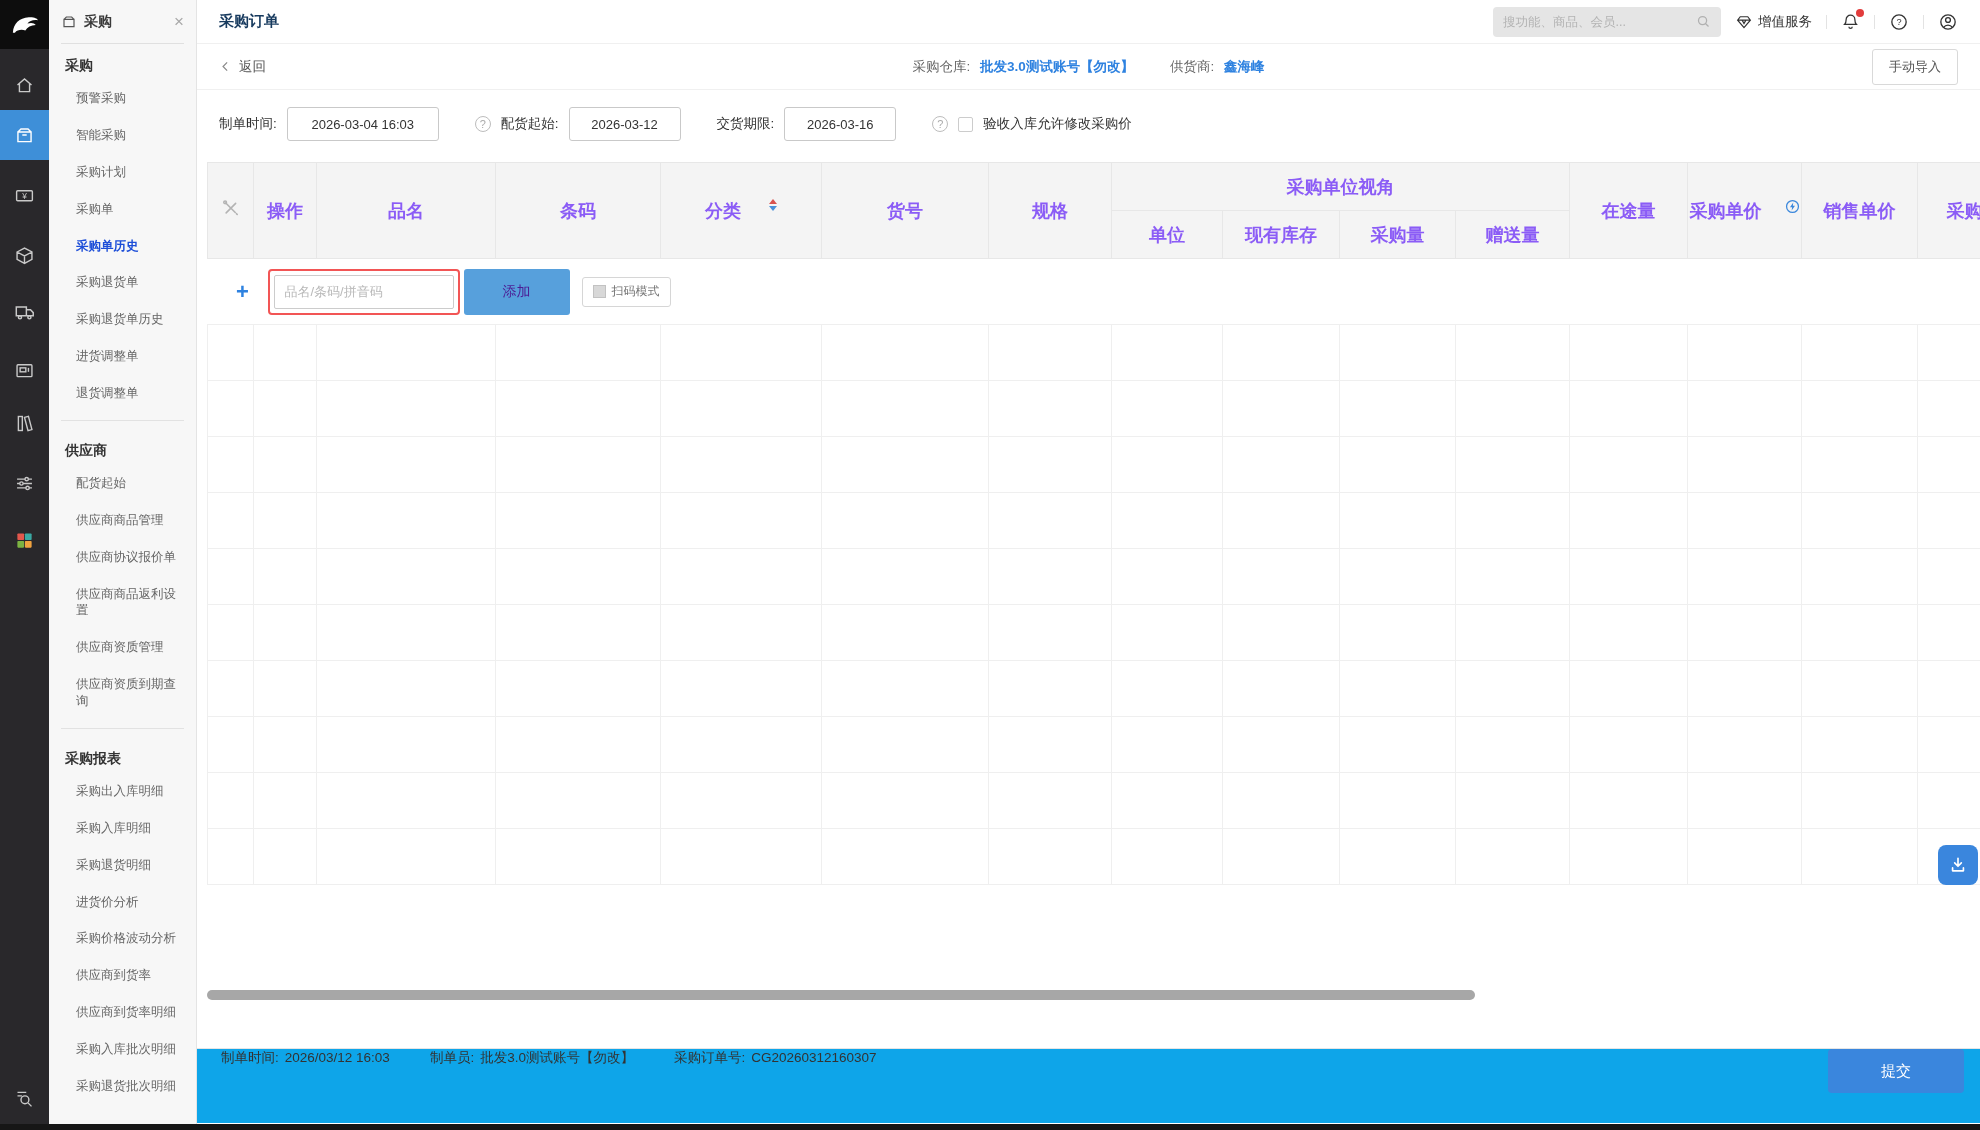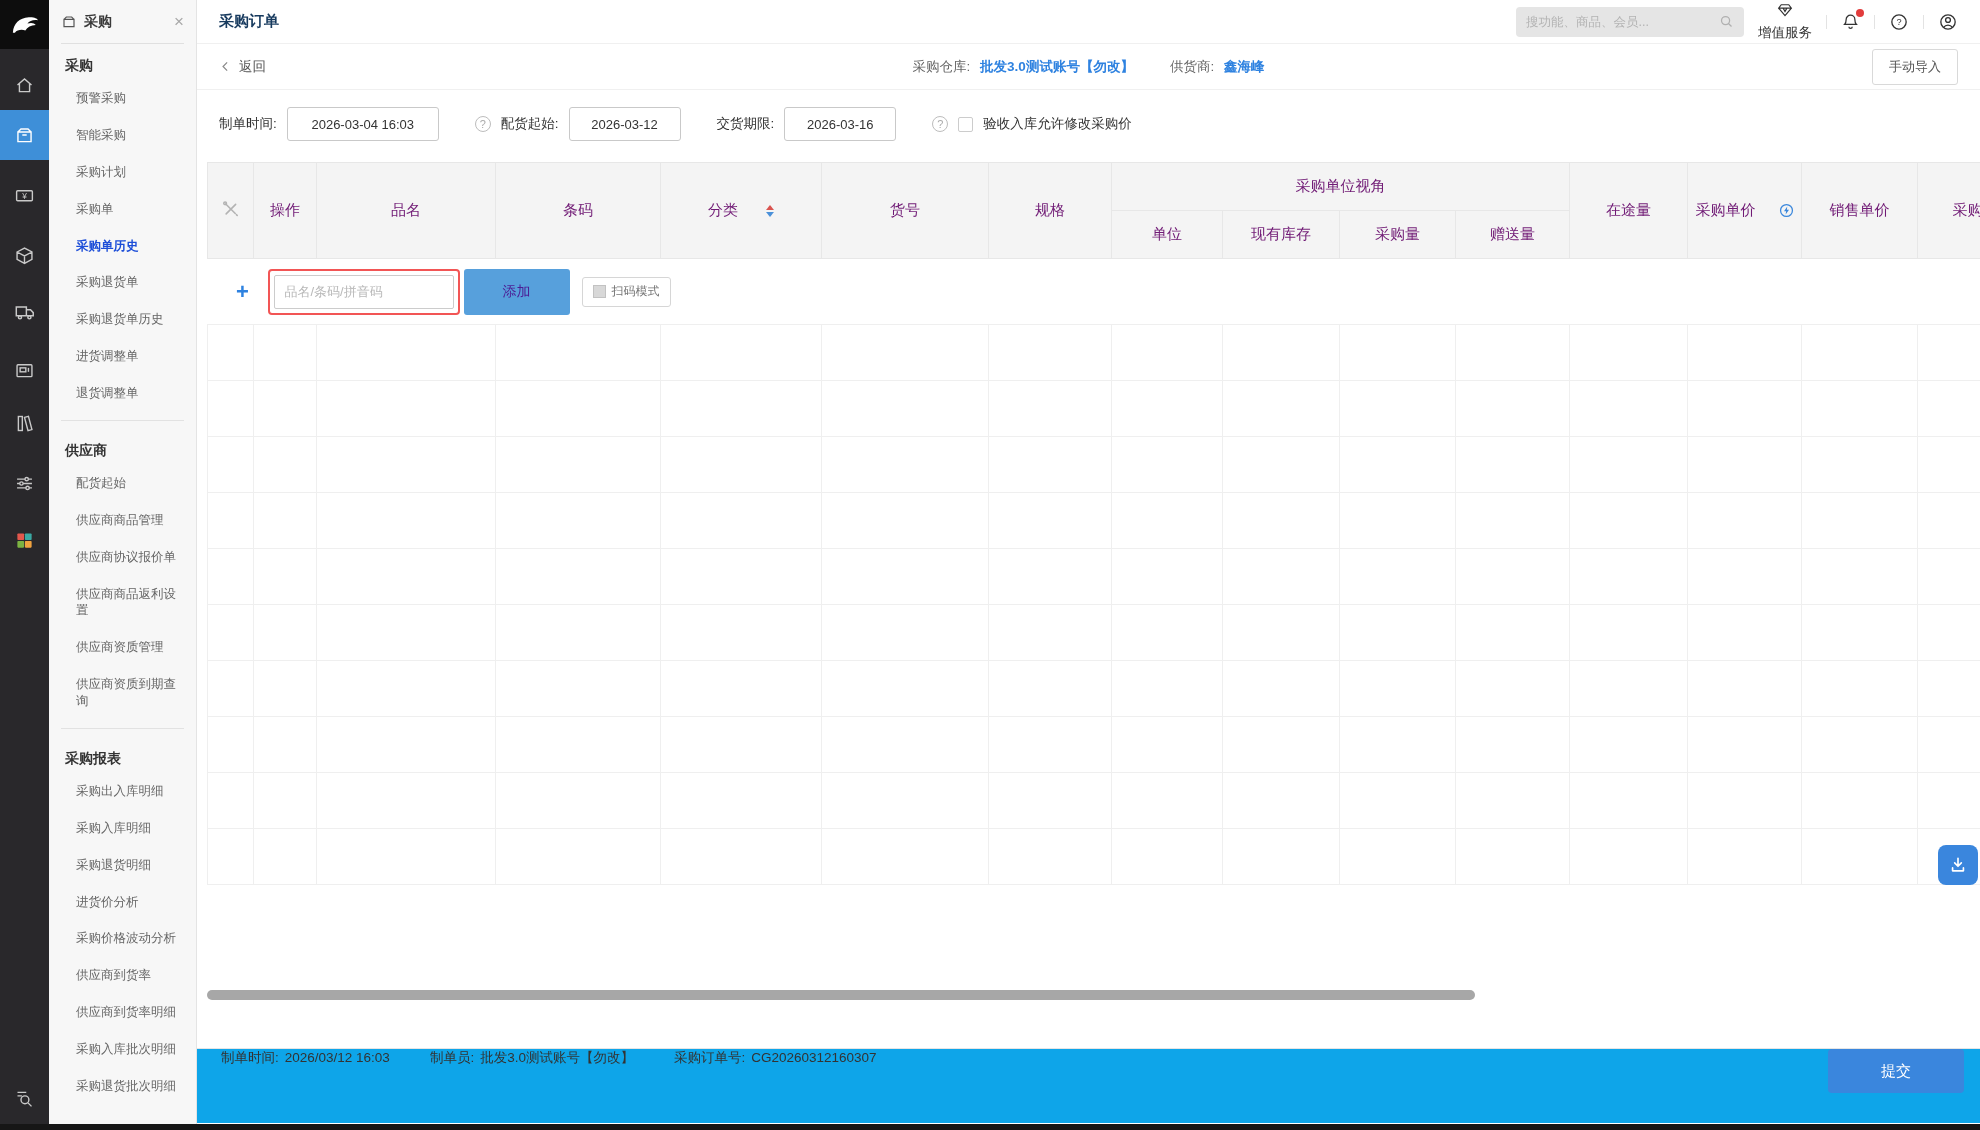--- a/index.html
+++ b/index.html
@@ -24,21 +24,21 @@
   
   .main { position:absolute; left:197px; top:0; width:1783px; height:1130px; background:#fff; }
 
   .topbar { height:44px; display:flex; align-items:center; padding:0 22px; border-bottom:1px solid #f0f0f0; }
   .page-title { font-size:15px; font-weight:bold; color:#173a5e; }
   .topbar-right { margin-left:auto; display:flex; align-items:center; gap:14px; }
   .searchbox { width:228px; height:30px; background:#e5e5e5; border-radius:4px; display:flex; align-items:center; padding:0 10px; }
   .searchbox input { flex:1; border:none; background:transparent; outline:none; font-size:12.5px; color:#555; font-family:inherit; }
   .searchbox input::placeholder { color:#b3b3b3; }
   .tb-divider { width:1px; height:14px; background:#e3e3e3; }
-  .vas { display:flex; align-items:center; gap:5px; font-size:13.5px; color:#333; cursor:pointer;flex-direction:column; }
+  .vas { display:flex; align-items:center; gap:5px; font-size:13.5px; color:#333; cursor:pointer; }
   .icon-btn { position:relative; color:#3d3d3d; cursor:pointer; display:flex; }
   .badge-dot { position:absolute; top:-3px; right:-4px; width:8px; height:8px; border-radius:50%; background:#e23c3c; }
 
   .subbar { height:46px; display:flex; align-items:center; padding:0 22px; border-bottom:1px solid #f0f0f0; position:relative; }
   .back { display:flex; align-items:center; gap:7px; color:#555; font-size:13.5px; cursor:pointer; }
   .subbar-center { position:absolute; left:50%; transform:translateX(-50%); display:flex; gap:36px; white-space:nowrap; }
   .kv { font-size:13.5px; color:#666; }
   .kv .link { color:#2e82e0; font-weight:bold; margin-left:6px; cursor:pointer; }
   .manual-import { margin-left:auto; border:1px solid #d9d9d9; border-radius:3px; background:#fff; padding:8px 16px; font-size:13px; color:#555; cursor:pointer; font-family:inherit; }
 
@@ -46,35 +46,35 @@
   .form-label { font-size:13.5px; color:#333; }
   .form-input { border:1px solid #c9c9c9; border-radius:3px; height:34px; text-align:center; font-size:13px; color:#333; outline:none; font-family:inherit; background:#fff; }
   .w-time { width:152px; } .w-date { width:112px; }
   .q-icon { width:16px; height:16px; border:1px solid #bdbdbd; border-radius:50%; color:#ababab; font-size:11px; display:flex; align-items:center; justify-content:center; flex:none; }
   .gap-lg { width:16px; flex:none; }
   .checkbox { width:15px; height:15px; border:1px solid #ccc; border-radius:2px; background:#fff; cursor:pointer; flex:none; }
 
   
   .table-wrap { position:absolute; top:162px; left:10px; right:0; height:826px; overflow:hidden; }
   table { border-collapse:collapse; table-layout:fixed; width:1840px; }
-  th { background:#f4f4f4; border:1px solid #e7e7e7; font-weight:normal; font-size:15px; color:#701a75; height:48px; }
+  th { background:#f4f4f4; border:1px solid #e7e7e7; font-weight:bold; font-size:18px; color:#8b5cf6; height:48px; }
   td { border:1px solid #efefef; height:56px; }
   tr.add-row td { border-left:none; border-right:none; height:66px; }
   .add-row-content { display:flex; align-items:center; }
   .plus { color:#2e82e0; font-size:22px; font-weight:bold; margin-left:18px; width:34px; text-align:center; cursor:pointer; }
   .red-wrap { border:2px solid #f25555; border-radius:4px; padding:4px; margin-left:8px; display:flex; }
   .red-wrap input { width:180px; height:34px; border:1px solid #ccc; border-radius:2px; padding:0 10px; font-size:13px; color:#333; outline:none; font-family:inherit; }
   .red-wrap input::placeholder { color:#b8b8b8; }
   .add-btn { width:106px; height:46px; background:#57a0dc; color:#4c1d95; font-size:14px; border:none; border-radius:3px; margin-left:4px; cursor:pointer; font-family:inherit; }
   .scan-btn { margin-left:12px; height:30px; border:1px solid #d6d6d6; border-radius:3px; background:#fff; display:flex; align-items:center; gap:6px; padding:0 10px; font-size:12px; color:#777; cursor:pointer; font-family:inherit; }
   .scan-box { width:13px; height:13px; background:#d8d8d8; border:1px solid #c2c2c2; }
   .sort { display:inline-flex; flex-direction:column; gap:2px; margin-left:5px; vertical-align:-1px; }
   .sort .up { width:0; height:0; border-left:4px solid transparent; border-right:4px solid transparent; border-bottom:5px solid #d9534f; }
   .sort .down { width:0; height:0; border-left:4px solid transparent; border-right:4px solid transparent; border-top:5px solid #4a90d9; }
-  .th-inline { display:inline-flex; align-items:center; gap:23px; }
+  .th-inline { display:inline-flex; align-items:flex-start; gap:23px; }
 
   .hscroll-thumb { position:absolute; top:990px; left:10px; width:1268px; height:10px; background:#a7a7a7; border-radius:5px; cursor:pointer; }
 
   .totals-bar { position:absolute; top:1002px; left:0; width:100%; height:46px; background:#f6f6f6; border-top:1px solid #e9e9e9; display:flex; align-items:center; padding:0 160px 0 320px; justify-content:space-between; }
   .total-item { font-size:13.5px; color:#333; font-weight:bold; }
   .total-item .total-value { margin-left:6px; color:#555; font-weight:normal; }
 
   .bottombar { position:absolute; top:1048px; left:0; width:100%; height:75px; background:#0ea5e9; border-top:1px solid #e5e5e5; display:flex; align-items:flex-start; padding:0 16px 0 24px; }
   .bb-item { font-size:13.5px; color:#333; margin-right:40px; }
   .bb-item .bb-value { margin-left:6px; }

